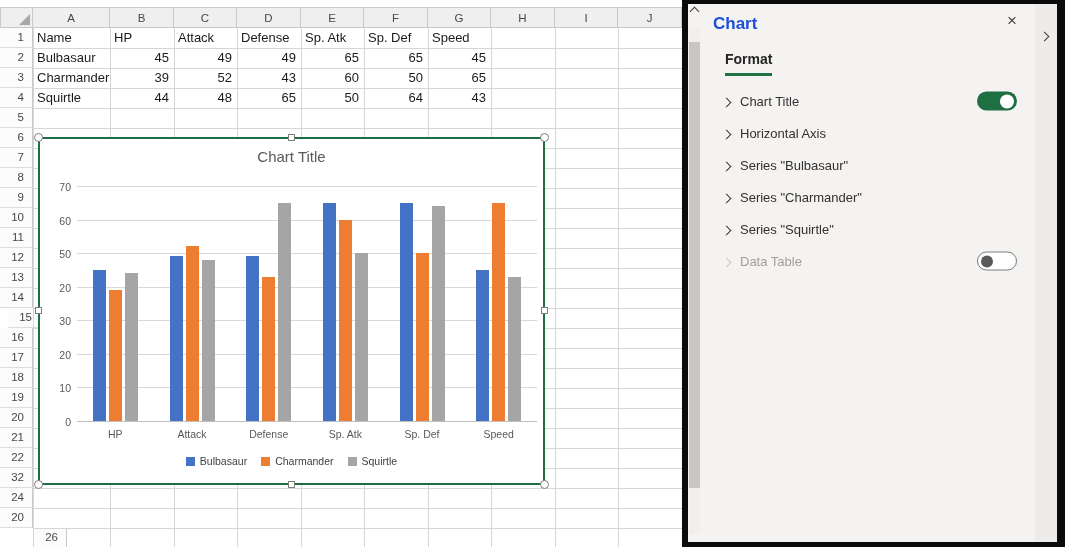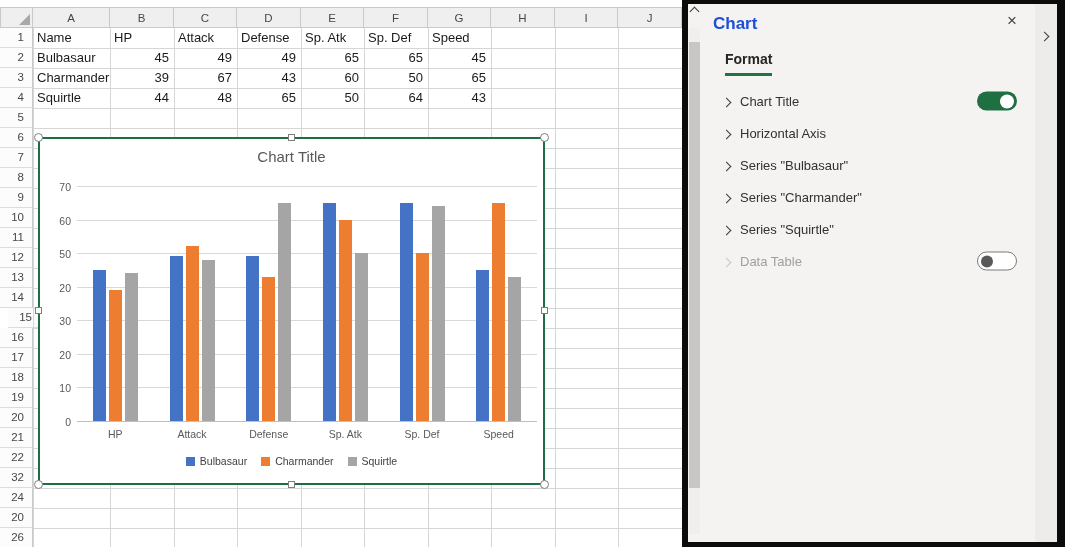--- a/index.html
+++ b/index.html
@@ -124,21 +124,21 @@
         <div class="rowhead" style="top: 328px;">16</div>
         <div class="rowhead" style="top: 348px;">17</div>
         <div class="rowhead" style="top: 368px;">18</div>
         <div class="rowhead" style="top: 388px;">19</div>
         <div class="rowhead" style="top: 408px;">20</div>
         <div class="rowhead" style="top: 428px;">21</div>
         <div class="rowhead" style="top: 448px;">22</div>
         <div class="rowhead" style="top: 468px;">32</div>
         <div class="rowhead" style="top: 488px;">24</div>
         <div class="rowhead" style="top: 508px;">20</div>
-        <div class="rowhead" style="top: 528px;">26</div>
+        <div class="rowhead" style="top: 528px; margin-left: 34px;">26</div>
       </div>
     <div id="grid">
         <div class="vline" style="left: 33px; top: 28px; height: 519px;"></div>
         <div class="vline" style="left: 110px; top: 28px; height: 519px;"></div>
         <div class="vline" style="left: 174px; top: 28px; height: 519px;"></div>
         <div class="vline" style="left: 237px; top: 28px; height: 519px;"></div>
         <div class="vline" style="left: 301px; top: 28px; height: 519px;"></div>
         <div class="vline" style="left: 364px; top: 28px; height: 519px;"></div>
         <div class="vline" style="left: 428px; top: 28px; height: 519px;"></div>
         <div class="vline" style="left: 491px; top: 28px; height: 519px;"></div>
@@ -180,21 +180,21 @@
         <div class="cell txt" style="left: 428px; width: 63px; top: 28px;">Speed</div>
         <div class="cell txt" style="left: 33px; width: 77px; top: 48px;">Bulbasaur</div>
         <div class="cell num" style="left: 110px; width: 64px; top: 48px;">45</div>
         <div class="cell num" style="left: 174px; width: 63px; top: 48px;">49</div>
         <div class="cell num" style="left: 237px; width: 64px; top: 48px;">49</div>
         <div class="cell num" style="left: 301px; width: 63px; top: 48px;">65</div>
         <div class="cell num" style="left: 364px; width: 64px; top: 48px;">65</div>
         <div class="cell num" style="left: 428px; width: 63px; top: 48px;">45</div>
         <div class="cell txt" style="left: 33px; width: 77px; top: 68px;">Charmander</div>
         <div class="cell num" style="left: 110px; width: 64px; top: 68px;">39</div>
-        <div class="cell num" style="left: 174px; width: 63px; top: 68px;">67</div>
+        <div class="cell num" style="left: 174px; width: 63px; top: 68px;">52</div>
         <div class="cell num" style="left: 237px; width: 64px; top: 68px;">43</div>
         <div class="cell num" style="left: 301px; width: 63px; top: 68px;">60</div>
         <div class="cell num" style="left: 364px; width: 64px; top: 68px;">50</div>
         <div class="cell num" style="left: 428px; width: 63px; top: 68px;">65</div>
         <div class="cell txt" style="left: 33px; width: 77px; top: 88px;">Squirtle</div>
         <div class="cell num" style="left: 110px; width: 64px; top: 88px;">44</div>
         <div class="cell num" style="left: 174px; width: 63px; top: 88px;">48</div>
         <div class="cell num" style="left: 237px; width: 64px; top: 88px;">65</div>
         <div class="cell num" style="left: 301px; width: 63px; top: 88px;">50</div>
         <div class="cell num" style="left: 364px; width: 64px; top: 88px;">64</div>

